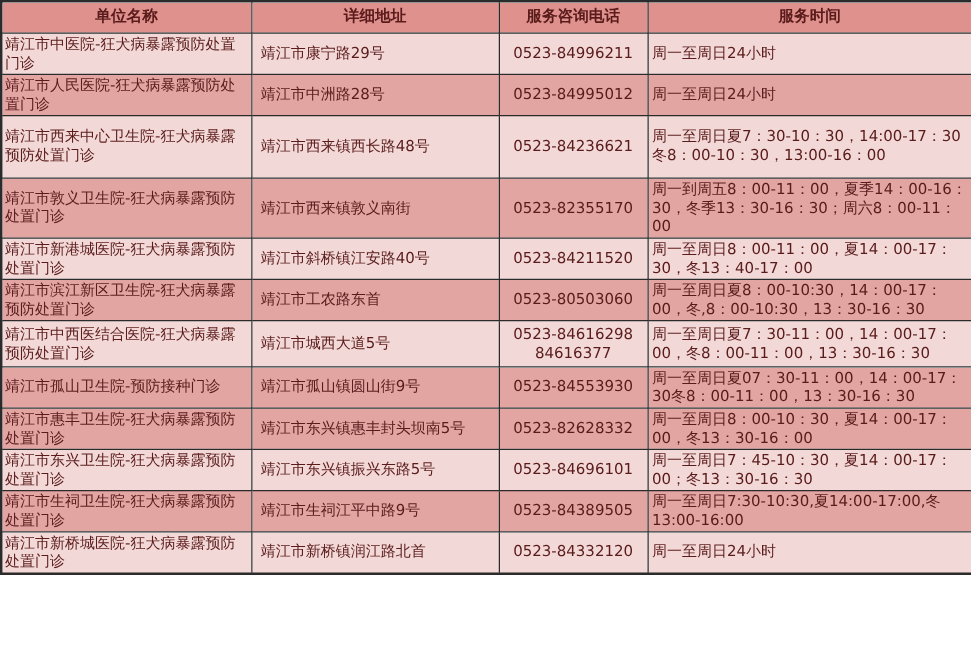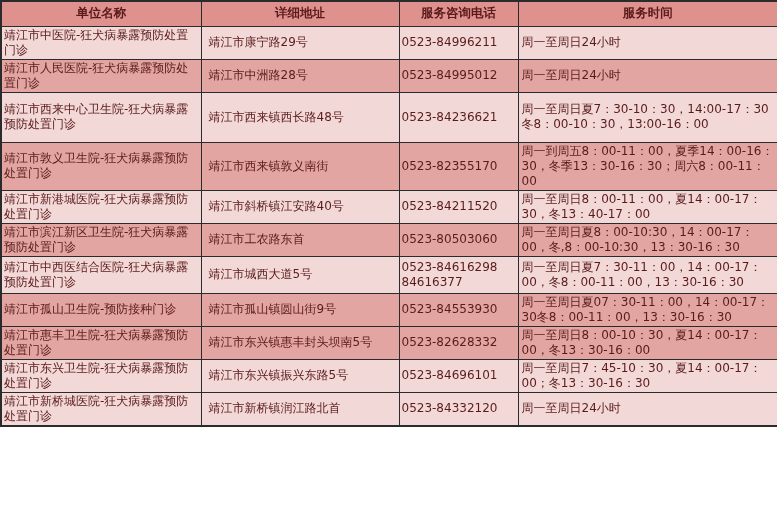--- a/index.html
+++ b/index.html
@@ -39,21 +39,21 @@
     text-align: center;
     padding: 2px;
   }
   td {
     padding: 1px 2px;
     line-height: 15px;
     vertical-align: middle;
   }
   td:nth-child(1) { padding-left: 2px; margin-top: 20px; }
   td:nth-child(2) { padding-left: 7px; }
-  td:nth-child(3) { text-align: left; white-space: pre-line; }
+  td:nth-child(3) { text-align: center; white-space: pre-line; }
   td:nth-child(4) { white-space: pre-line; padding-left: 3px; }
   tr.light td { background: var(--row-light-bg); }
   tr.dark td { background: var(--row-dark-bg); }
 </style>
 </head>
 <body>
 
 <table class="clinic-table">
   <colgroup>
     <col class="c1">
@@ -125,20 +125,26 @@
         <td>靖江市东兴镇惠丰封头坝南5号</td>
         <td>0523-82628332</td>
         <td>周一至周日8：00-10：30，夏14：00-17：00，冬13：30-16：00</td>
       </tr>
       <tr class="light" style="height: 30px;">
         <td>靖江市东兴卫生院-狂犬病暴露预防处置门诊</td>
         <td>靖江市东兴镇振兴东路5号</td>
         <td>0523-84696101</td>
         <td>周一至周日7：45-10：30，夏14：00-17：00；冬13：30-16：30</td>
       </tr>
+      <tr class="dark" style="height: 32px;">
+        <td>靖江市生祠卫生院-狂犬病暴露预防处置门诊</td>
+        <td>靖江市生祠江平中路9号</td>
+        <td>0523-84389505</td>
+        <td>周一至周日7:30-10:30,夏14:00-17:00,冬13:00-16:00</td>
+      </tr>
       <tr class="light" style="height: 34px;">
         <td>靖江市新桥城医院-狂犬病暴露预防处置门诊</td>
         <td>靖江市新桥镇润江路北首</td>
         <td>0523-84332120</td>
         <td>周一至周日24小时</td>
       </tr>
     </tbody>
 </table>
 
 </body></html>

